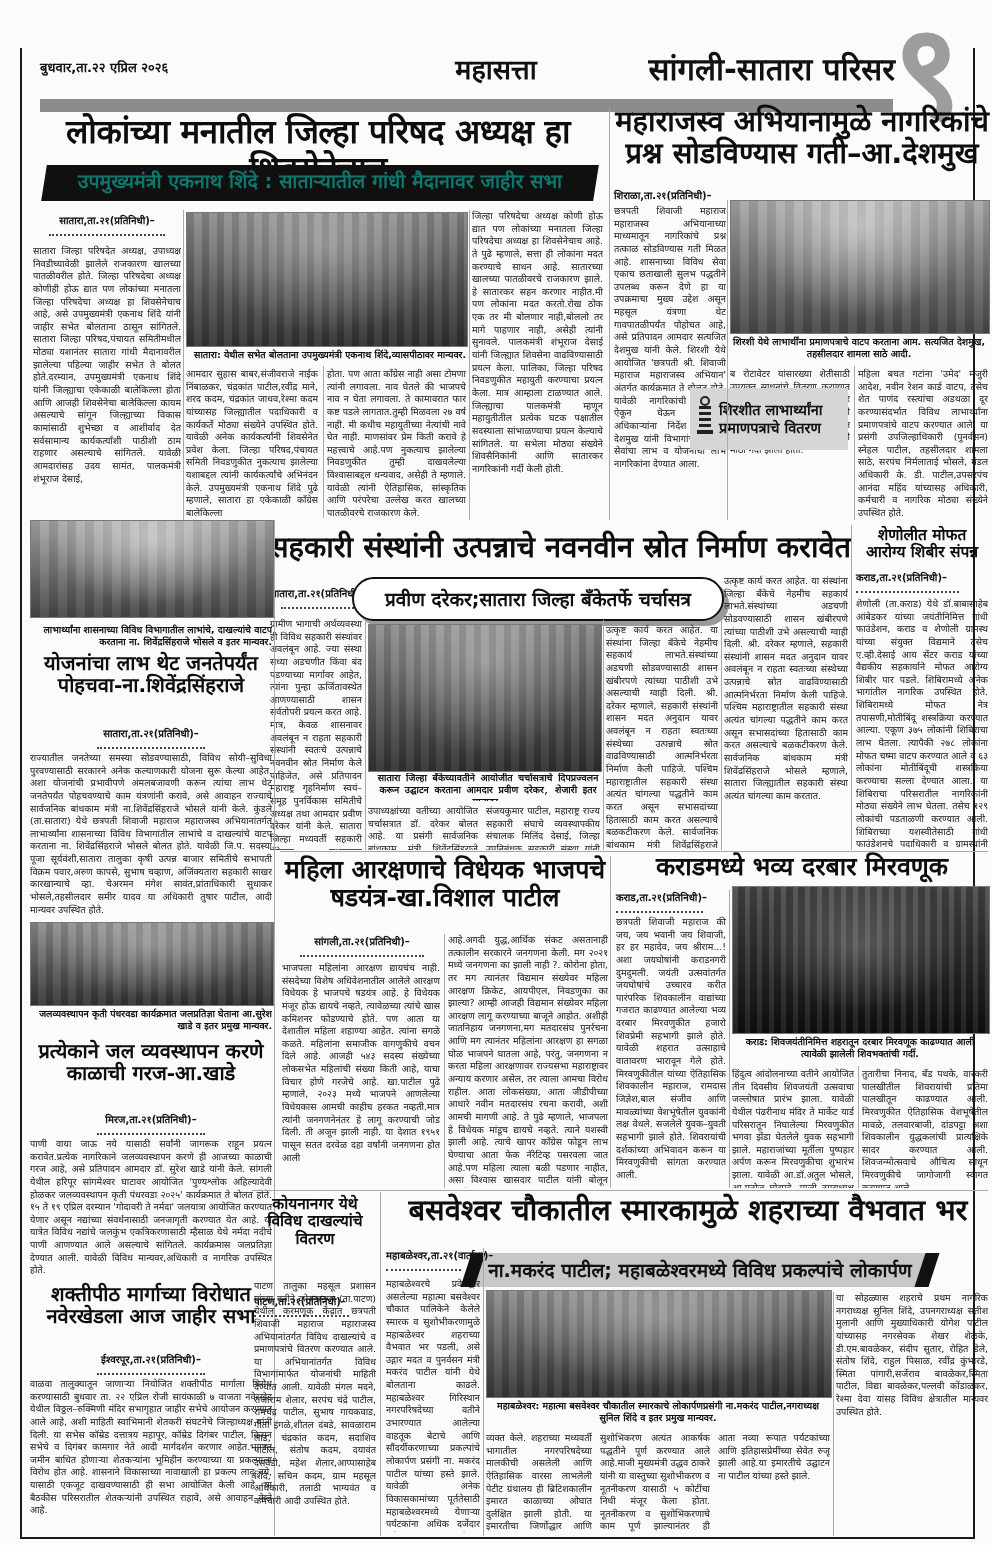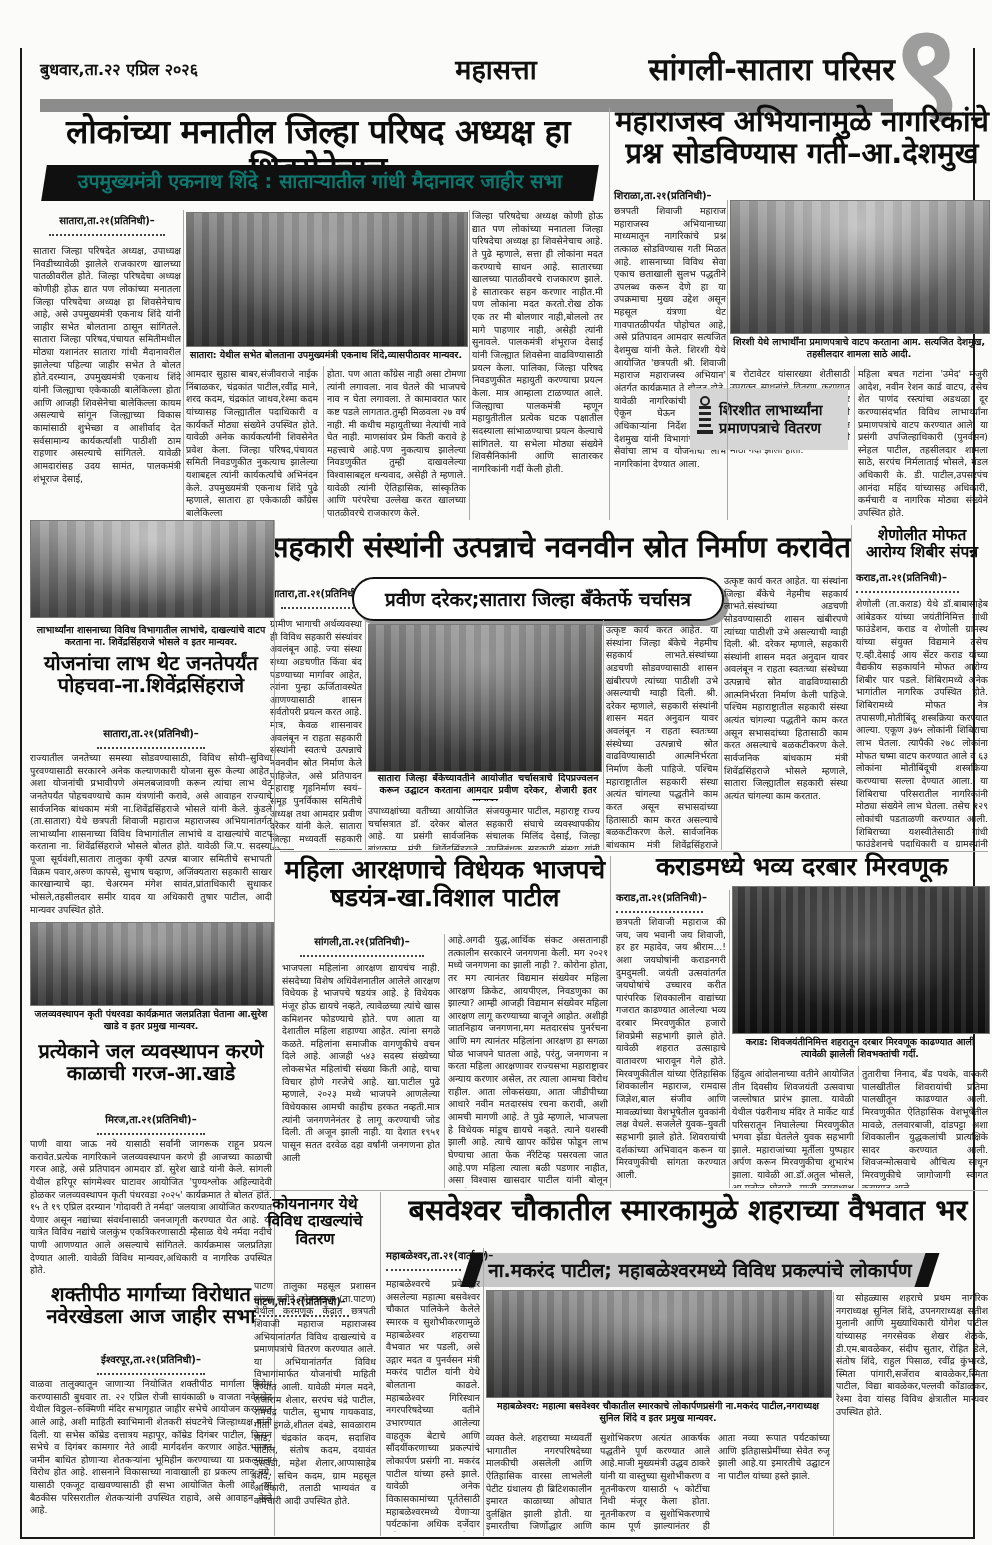--- a/index.html
+++ b/index.html
@@ -2,21 +2,21 @@
 <html><head>
 <meta charset="utf-8">
 <style>
   html,body{margin:0;padding:0;background:#e8e8e4;}
   .page{position:relative;width:992px;height:1545px;background:#fbfbf9;margin:0 auto;
         font-family:"DejaVu Sans",sans-serif;color:#111;overflow:hidden;}
   .abs{position:absolute;}
   .frame{position:absolute;left:20px;top:48px;width:951px;height:1489px;
          border-left:2px solid #1a1a1a;border-right:2px solid #1a1a1a;border-bottom:2px solid #1a1a1a;}
   
-  .date{font-size:16px;font-weight:bold;}
+  .date{font-size:13px;font-weight:bold;}
   .masthead{font-size:27px;font-weight:bold;letter-spacing:0;}
   .edition{font-size:31px;font-weight:bold;}
   .pagenum{font-size:132px;font-weight:bold;color:#9d9d9d;line-height:1;}
   .graybar{background:#8c8c8c;height:13px;}
   
   .hl{font-weight:bold;color:#0d0d0d;text-align:center;line-height:1.12;}
   .hl-xl{font-size:33px;letter-spacing:-.5px;}
   .hl-lg{font-size:29px;}
   .hl-md{font-size:25px;}
   .hl-sm{font-size:20px;}
@@ -36,21 +36,21 @@
   .grayband:after{right:-8px;transform:skewX(-18deg);}
   
   .inset{position:absolute;background:#d6d6d6;display:flex;align-items:center;gap:5px;
          font-weight:bold;font-size:14.5px;line-height:1.25;padding:4px 6px;box-sizing:border-box;}
   
   .dateline{font-weight:bold;font-size:10px;text-align:center;}
   .dots{border-bottom:2px dotted #444;height:4px;width:78%;margin:3px auto 4px auto;}
   .bodycol{font-size:9.3px;line-height:1.36;text-align:justify;overflow:hidden;color:#151515;
            word-break:break-word;}
   .caption{font-weight:bold;font-size:9.4px;line-height:1.3;text-align:center;overflow:hidden;}
-  .caption-l{text-align:center;}
+  .caption-l{text-align:right;}
   
   .photo{position:absolute;background-image:
       radial-gradient(ellipse at 50% 25%, rgba(255,255,255,.28), rgba(255,255,255,0) 62%),
       repeating-linear-gradient(90deg, rgba(0,0,0,.14) 0 7px, rgba(255,255,255,.05) 7px 15px),
       linear-gradient(178deg,#909090 0%,#5a5a5a 55%,#2f2f2f 100%);
       border:1px solid #777;}
   .photo.dark{background-image:
       radial-gradient(ellipse at 50% 40%, rgba(255,255,255,.2), rgba(255,255,255,0) 55%),
       repeating-linear-gradient(90deg, rgba(255,255,255,.08) 0 5px, rgba(0,0,0,.18) 5px 12px),
       linear-gradient(180deg,#4a4a4a 0%,#222 70%,#101010 100%);}

